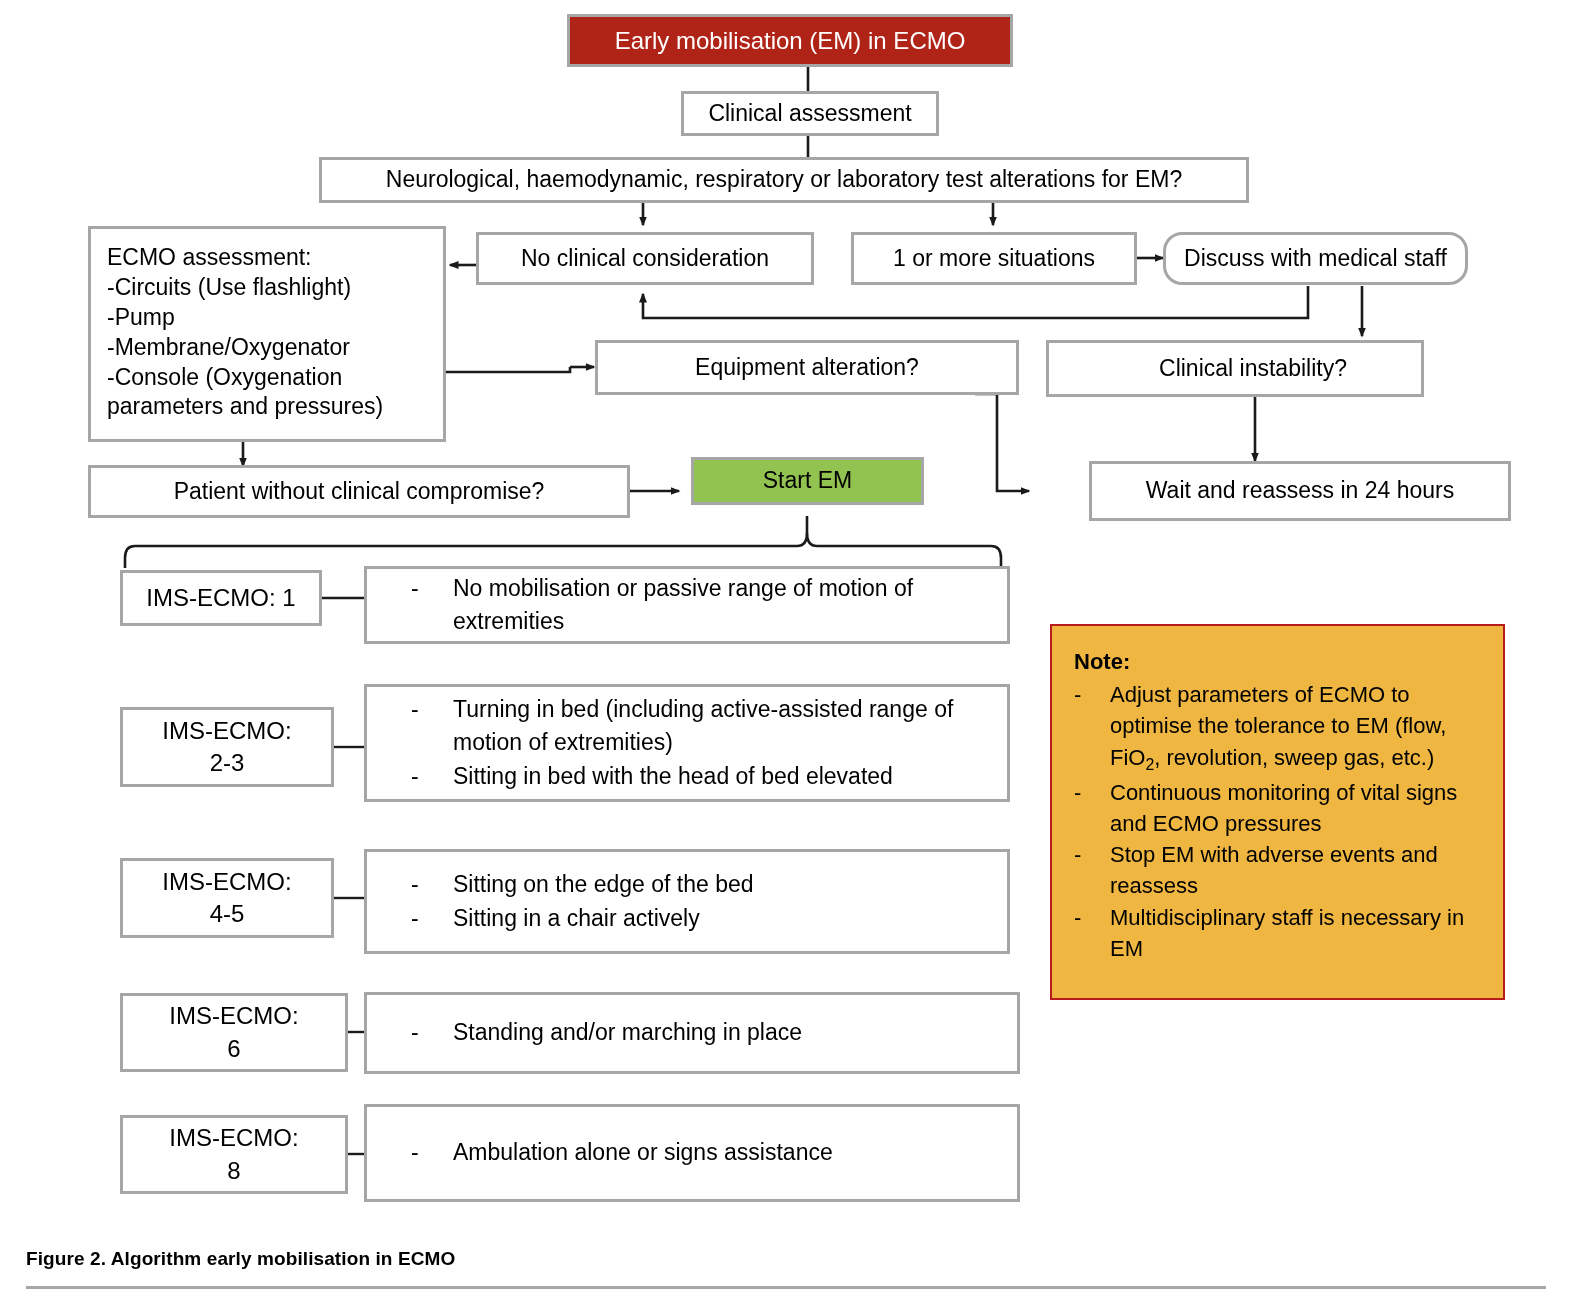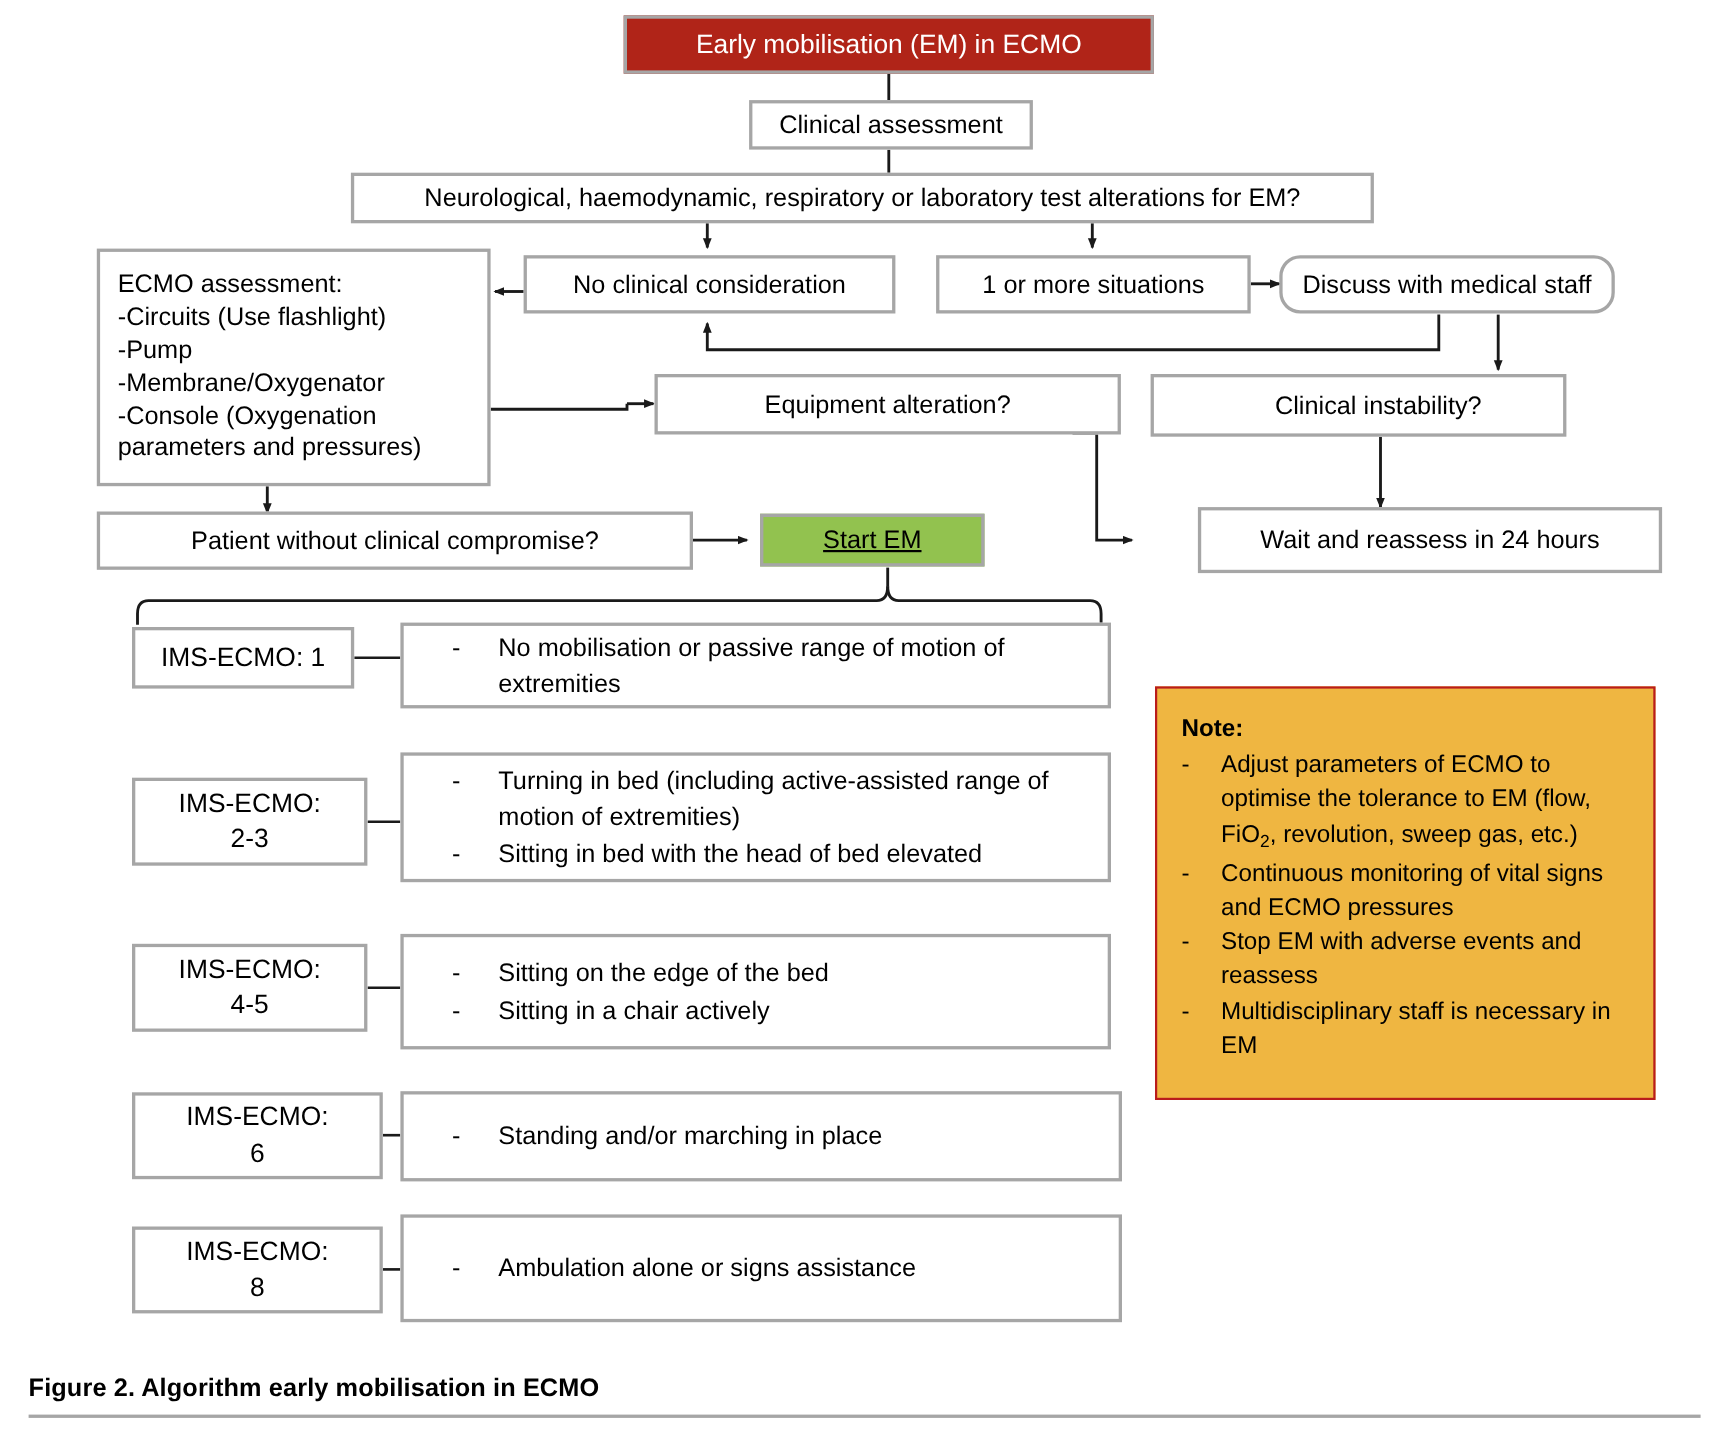--- a/index.html
+++ b/index.html
@@ -78,21 +78,21 @@
     display:flex;align-items:center;justify-content:center;
     text-align:center;
     font-size:24px;
     line-height:1.35;
   }
 
   .caption{
     position:absolute;
     left:26px;
     top:1248px;
-    font-size:23px;
+    font-size:19px;
     font-weight:bold;
     letter-spacing:0.1px;
   }
   .caption-rule{
     position:absolute;
     left:26px;top:1286px;width:1520px;height:3px;background:#a6a6a6;
   }
   sub{font-size:0.72em;}
 </style>
 </head>
@@ -152,21 +152,21 @@
 
     <g stroke="#1a1a1a" stroke-width="2.4" fill="none">
       <line x1="322" y1="598" x2="364" y2="598"></line>
       <line x1="334" y1="747" x2="364" y2="747"></line>
       <line x1="334" y1="898" x2="364" y2="898"></line>
       <line x1="348" y1="1032" x2="364" y2="1032"></line>
       <line x1="348" y1="1154" x2="364" y2="1154"></line>
     </g>
   </svg>
 
-  <div class="box header-box" style="left:567px;top:14px;width:482px;height:53px;">Early mobilisation (EM) in ECMO</div>
+  <div class="box header-box" style="left:567px;top:14px;width:446px;height:53px;">Early mobilisation (EM) in ECMO</div>
 
   <div class="box" style="left:681px;top:91px;width:258px;height:45px;">Clinical assessment</div>
 
   <div class="box" style="left:319px;top:157px;width:930px;height:46px;">Neurological, haemodynamic, respiratory or laboratory test alterations for EM?</div>
 
   <div class="box" style="left:476px;top:232px;width:338px;height:53px;">No clinical consideration</div>
 
   <div class="box" style="left:851px;top:232px;width:286px;height:53px;">1 or more situations</div>
 
   <div class="box" style="left:1163px;top:232px;width:305px;height:53px;border-radius:19px;">Discuss with medical staff</div>
@@ -176,21 +176,21 @@
 -Pump
 -Membrane/Oxygenator
 -Console (Oxygenation parameters and pressures)</div>
 
   <div class="box" style="left:595px;top:340px;width:424px;height:55px;">Equipment alteration?</div>
 
   <div class="box" style="left:1046px;top:340px;width:378px;height:57px;padding-left:46px;">Clinical instability?</div>
 
   <div class="box" style="left:88px;top:465px;width:542px;height:53px;">Patient without clinical compromise?</div>
 
-  <div class="box green-box" style="left:691px;top:467px;width:204px;height:48px;text-decoration:underline;">Start EM</div>
+  <div class="box green-box" style="left:691px;top:457px;width:233px;height:48px;">Start EM</div>
 
   <div class="box" style="left:1046px;top:461px;width:422px;height:60px;margin-left:43px;">Wait and reassess in 24 hours</div>
 
   <div class="ims-box" style="left:120px;top:570px;width:202px;height:56px;">
     <div>
       <div>IMS-ECMO: 1</div>
       <div></div>
     </div>
   </div>
   <div class="ims-box" style="left:120px;top:707px;width:214px;height:80px;">

